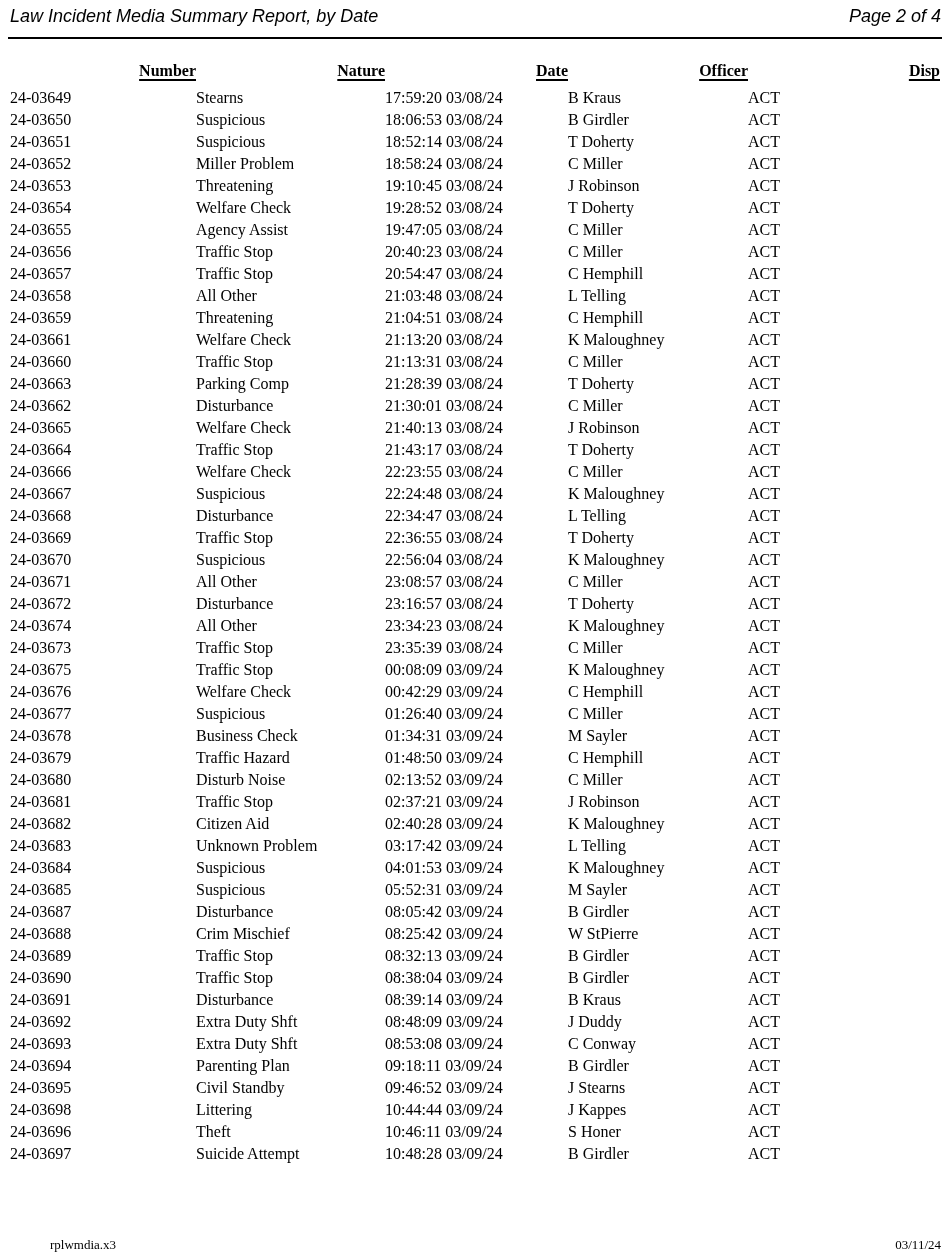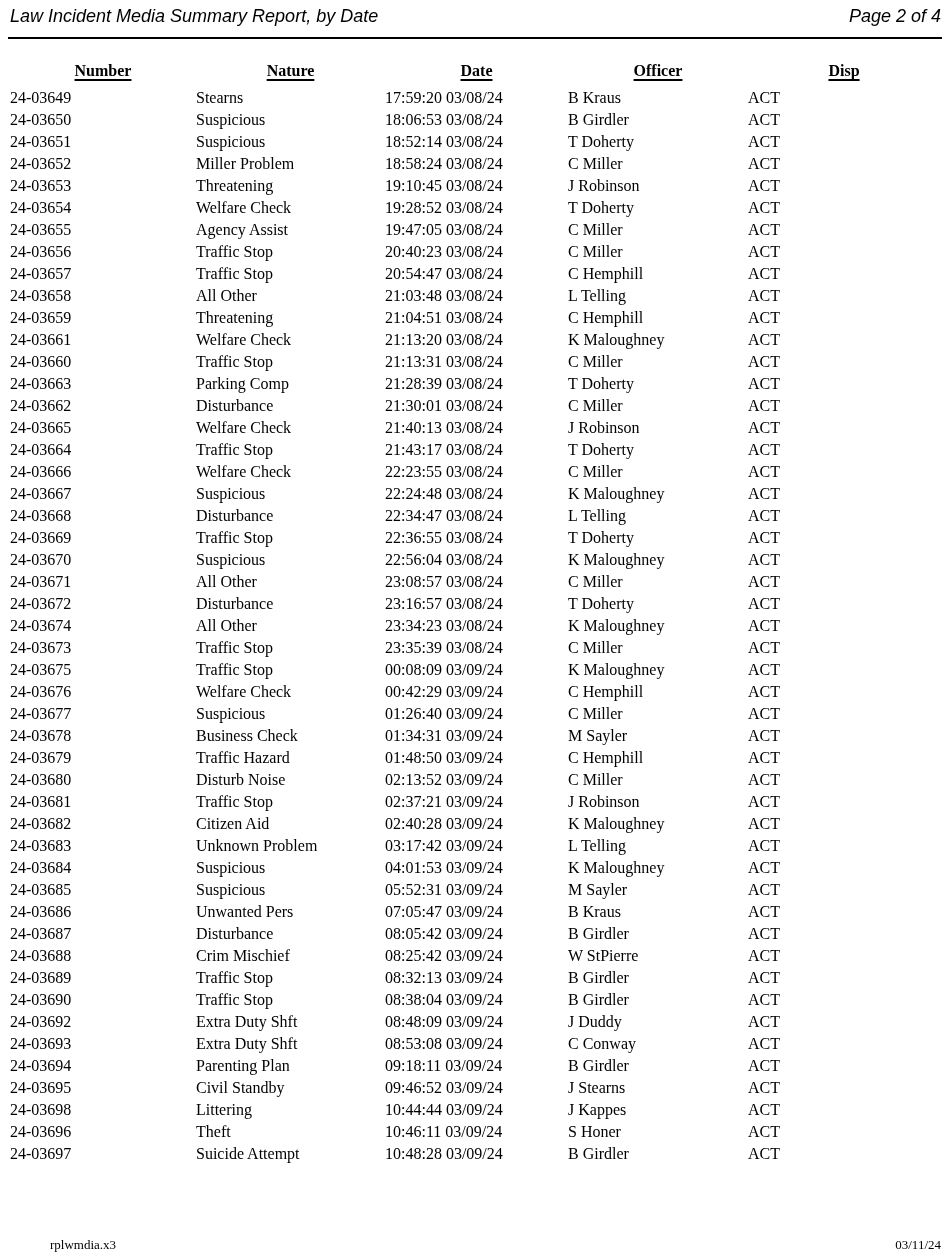--- a/index.html
+++ b/index.html
@@ -23,21 +23,21 @@
     position:absolute; top:62px; left:10px;
     border-collapse:collapse; table-layout:fixed; width:930px;
     font-family:"Liberation Serif", serif; font-size:16px;
   }
   col.c-number  { width:186px; }
   col.c-nature  { width:189px; }
   col.c-date    { width:183px; }
   col.c-officer { width:180px; }
   col.c-disp    { width:192px; }
   th {
-    text-align:center; font-weight:bold; font-size:16px;
+    text-align:right; font-weight:bold; font-size:16px;
     text-decoration:underline; text-decoration-thickness:2px; text-underline-offset:3px;
     padding:0 0 7px 0; vertical-align:top; line-height:18px;
   }
   td {
     padding:0; line-height:22px; height:22px;
     white-space:nowrap; overflow:hidden; vertical-align:top;
   }
   .report-footer {
     position:absolute; left:10px; right:9px; top:1238px;
     display:flex; justify-content:space-between;
@@ -325,27 +325,20 @@
         <td>ACT</td>
       </tr>
       <tr>
         <td>24-03685</td>
         <td>Suspicious</td>
         <td>05:52:31 03/09/24</td>
         <td>M Sayler</td>
         <td>ACT</td>
       </tr>
       <tr>
-        <td>24-03686</td>
-        <td>Unwanted Pers</td>
-        <td>07:05:47 03/09/24</td>
-        <td>B Kraus</td>
-        <td>ACT</td>
-      </tr>
-      <tr>
         <td>24-03687</td>
         <td>Disturbance</td>
         <td>08:05:42 03/09/24</td>
         <td>B Girdler</td>
         <td>ACT</td>
       </tr>
       <tr>
         <td>24-03688</td>
         <td>Crim Mischief</td>
         <td>08:25:42 03/09/24</td>
@@ -357,20 +350,27 @@
         <td>Traffic Stop</td>
         <td>08:32:13 03/09/24</td>
         <td>B Girdler</td>
         <td>ACT</td>
       </tr>
       <tr>
         <td>24-03690</td>
         <td>Traffic Stop</td>
         <td>08:38:04 03/09/24</td>
         <td>B Girdler</td>
+        <td>ACT</td>
+      </tr>
+      <tr>
+        <td>24-03691</td>
+        <td>Disturbance</td>
+        <td>08:39:14 03/09/24</td>
+        <td>B Kraus</td>
         <td>ACT</td>
       </tr>
       <tr>
         <td>24-03692</td>
         <td>Extra Duty Shft</td>
         <td>08:48:09 03/09/24</td>
         <td>J Duddy</td>
         <td>ACT</td>
       </tr>
       <tr>

